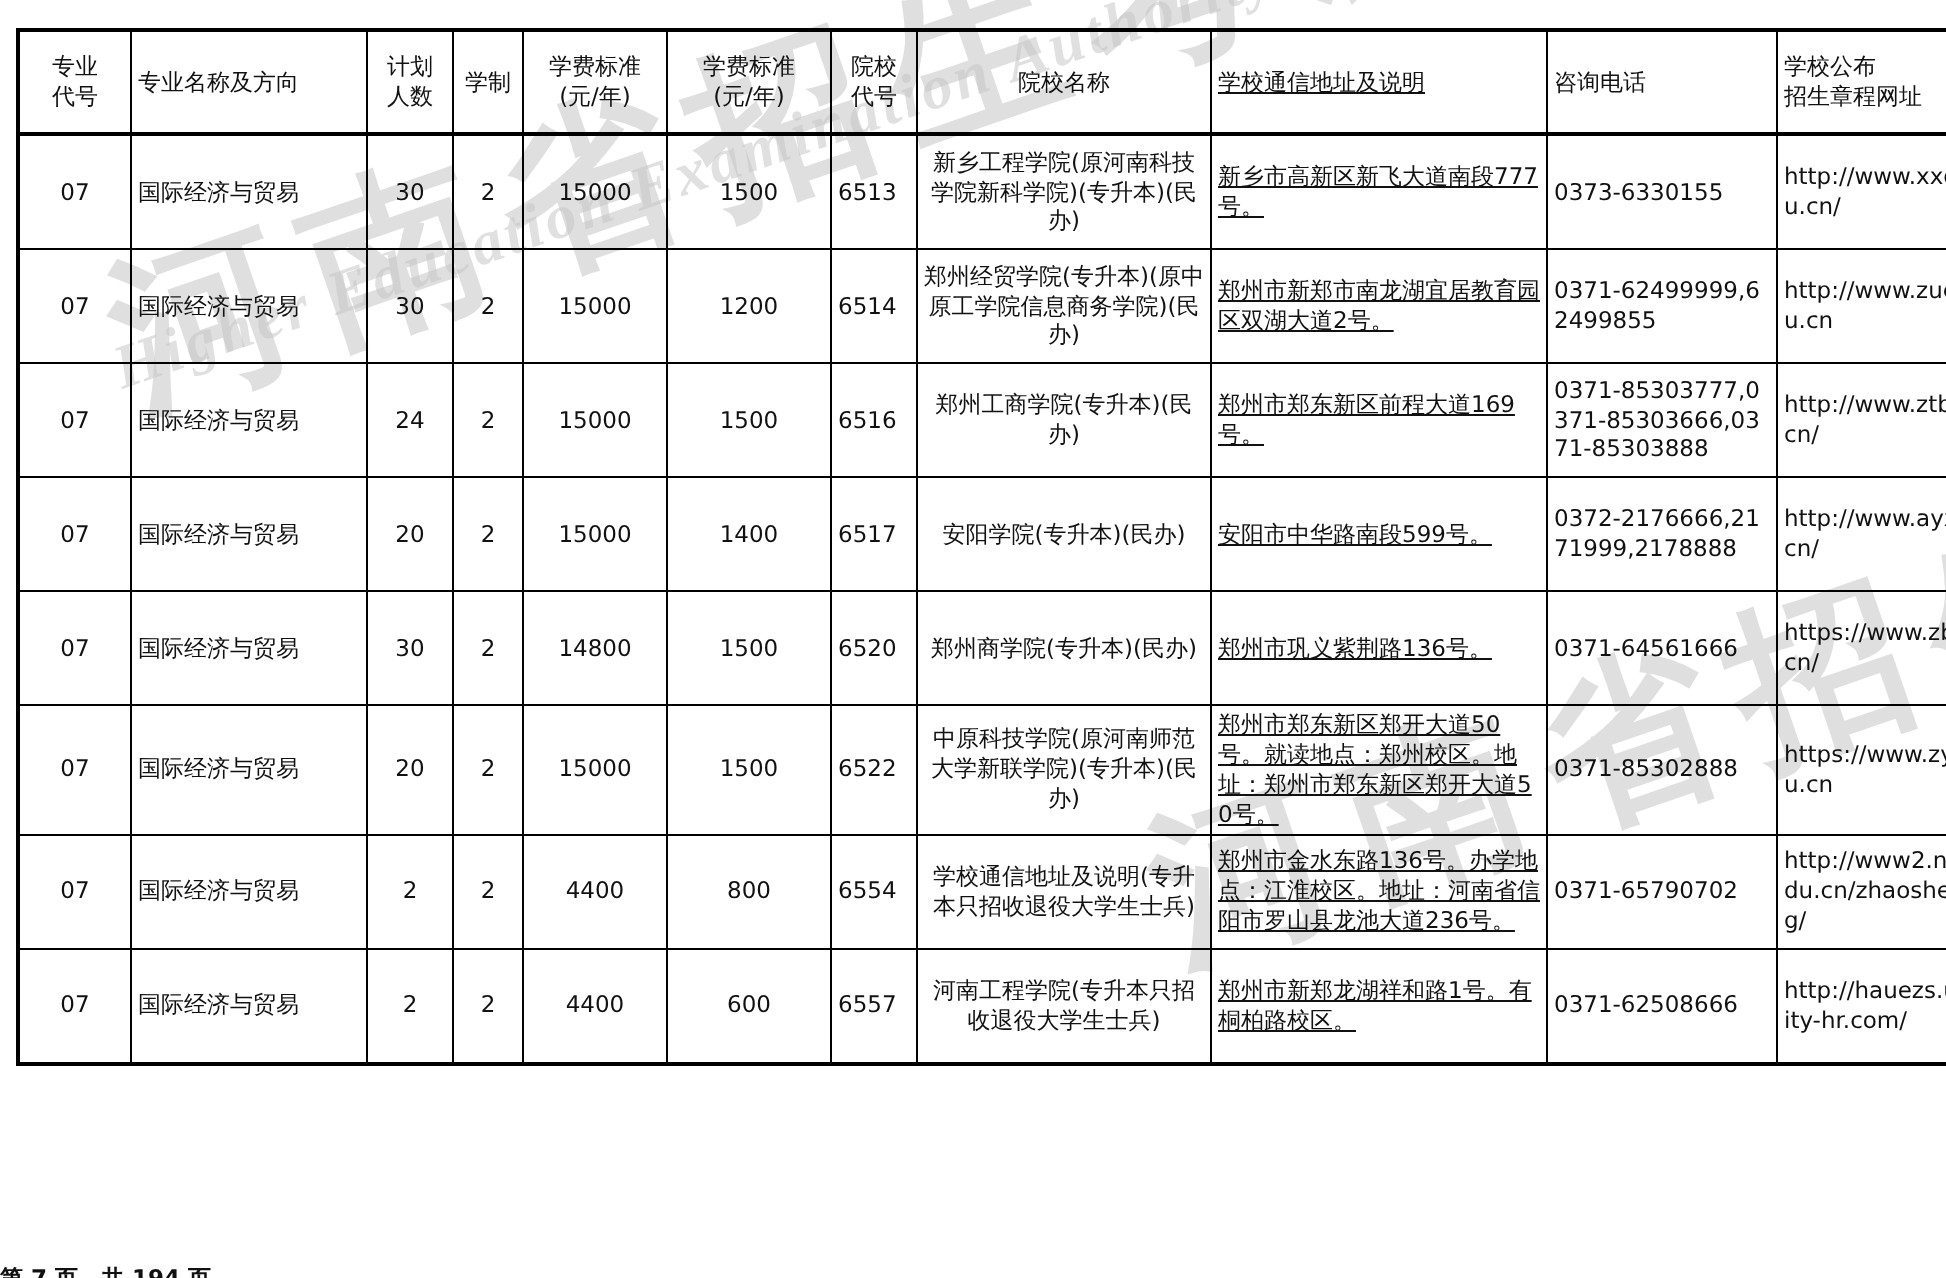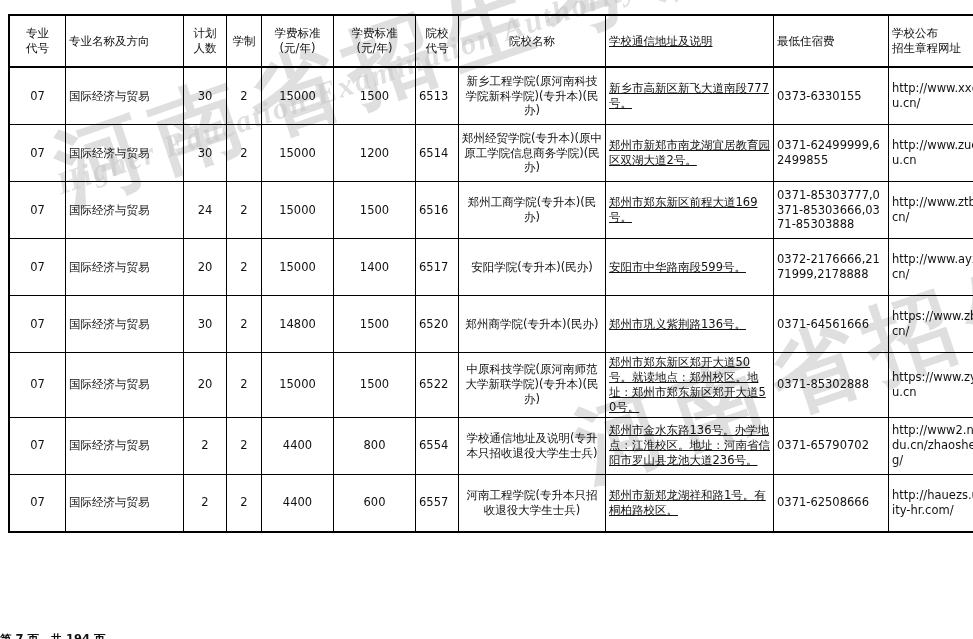--- a/index.html
+++ b/index.html
@@ -129,21 +129,21 @@
       <tr>
         <th class="c-code"><span>专业</span><br><span>代号</span></th>
         <th class="c-major">专业名称及方向</th>
         <th class="c-plan"><span>计划</span><br><span>人数</span></th>
         <th class="c-years">学制</th>
         <th class="c-tuition"><span>学费标准</span><br><span>(元/年)</span></th>
         <th class="c-dorm"><span>学费标准</span><br><span>(元/年)</span></th>
         <th class="c-sccode"><span>院校</span><br><span>代号</span></th>
         <th class="c-scname">院校名称</th>
         <th class="c-addr">学校通信地址及说明</th>
-        <th class="c-phone">最低住宿费</th>
+        <th class="c-phone">咨询电话</th>
         <th class="c-url"><span>学校公布</span><br><span>招生章程网址</span></th>
       </tr>
     </thead>
     <tbody id="table-body">
         <tr>
           <td class="c-code wrapcell">07</td>
           <td class="c-major wrapcell">国际经济与贸易</td>
           <td class="c-plan wrapcell">30</td>
           <td class="c-years wrapcell">2</td>
           <td class="c-tuition wrapcell">15000</td>

